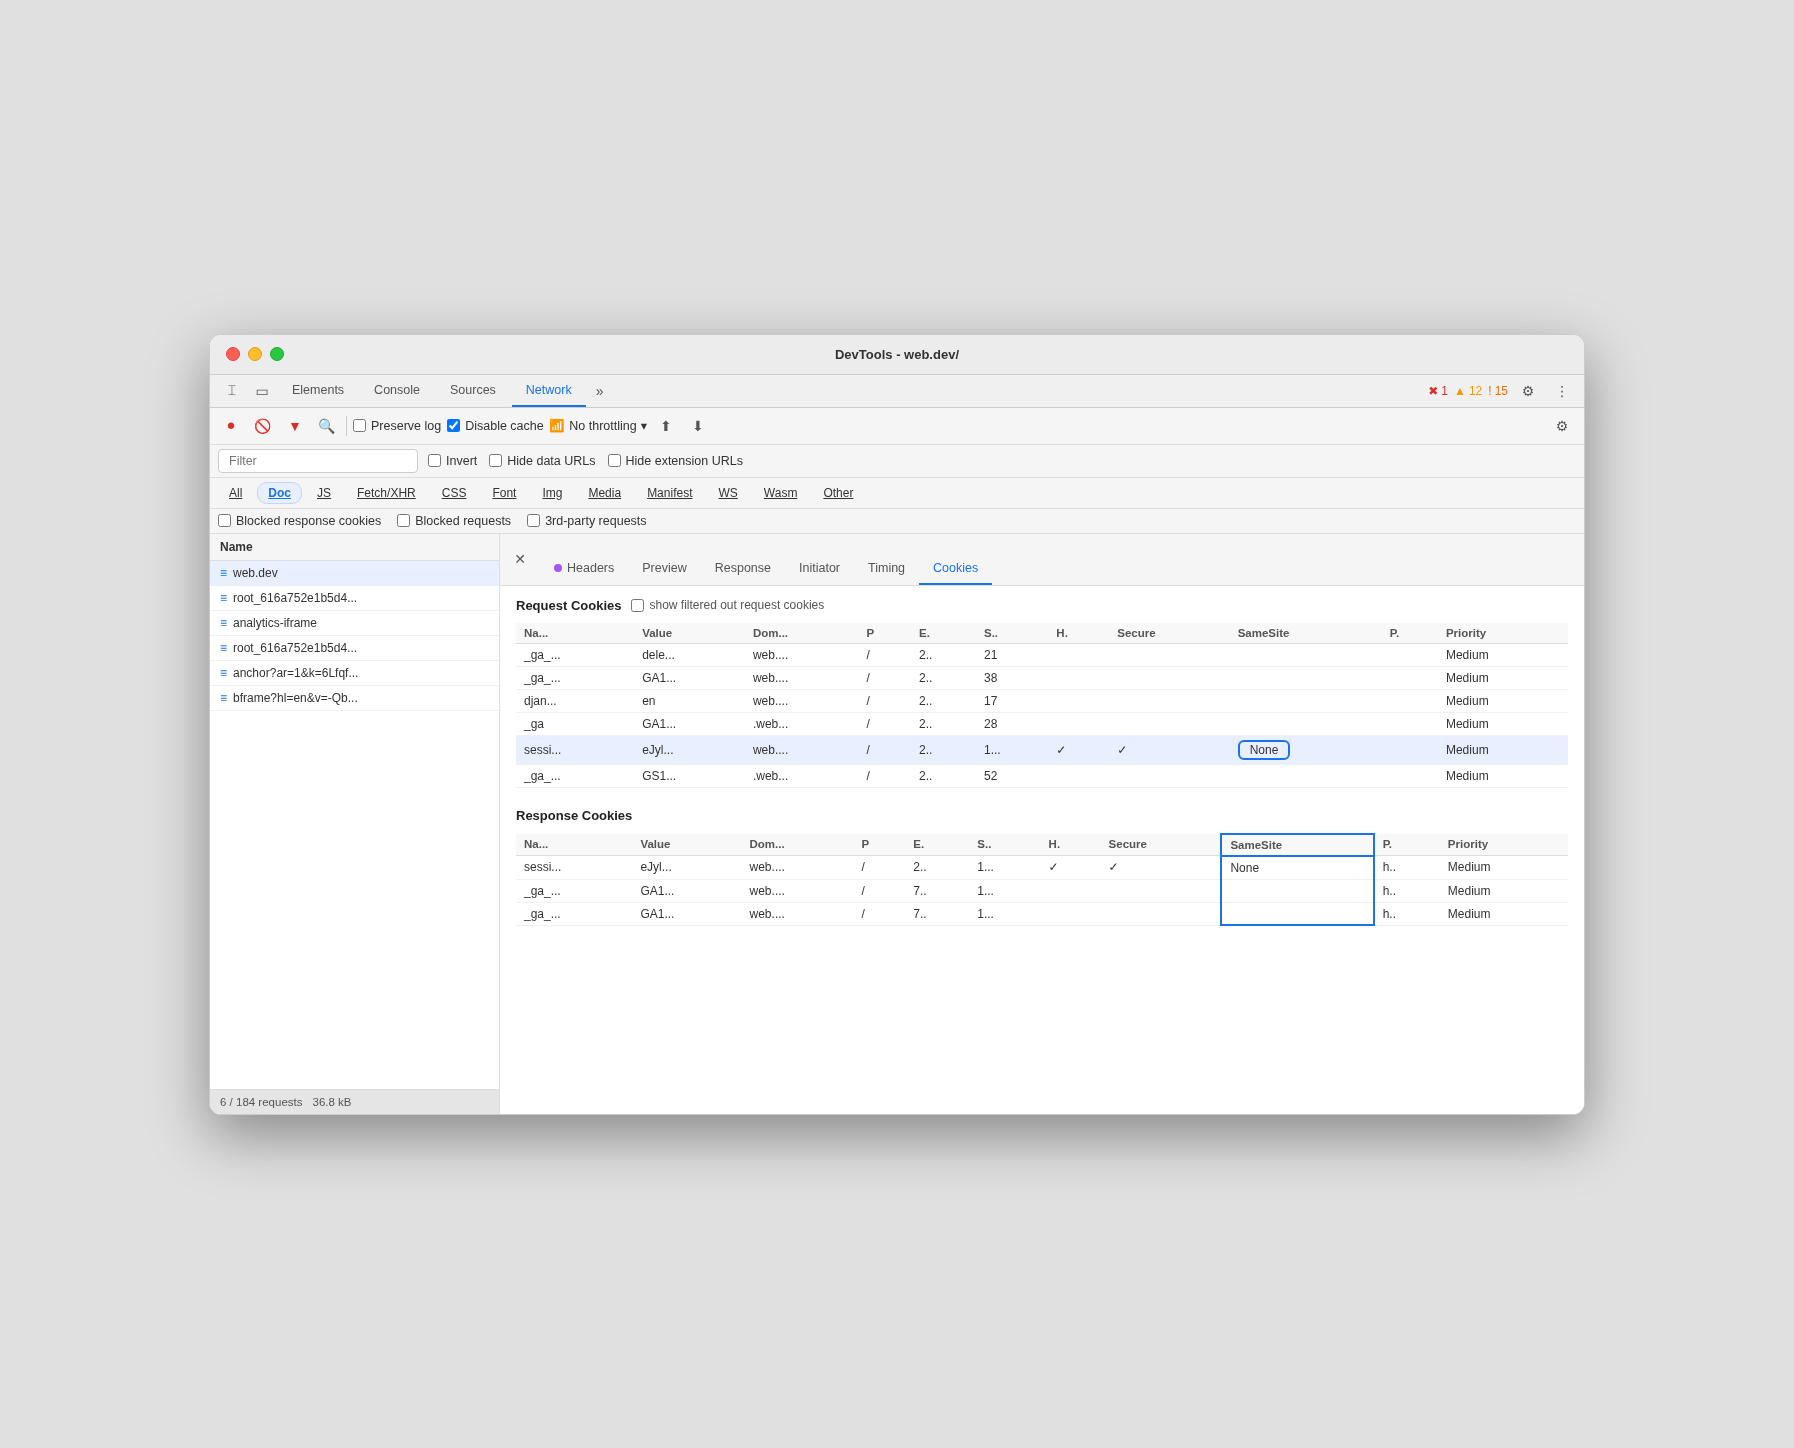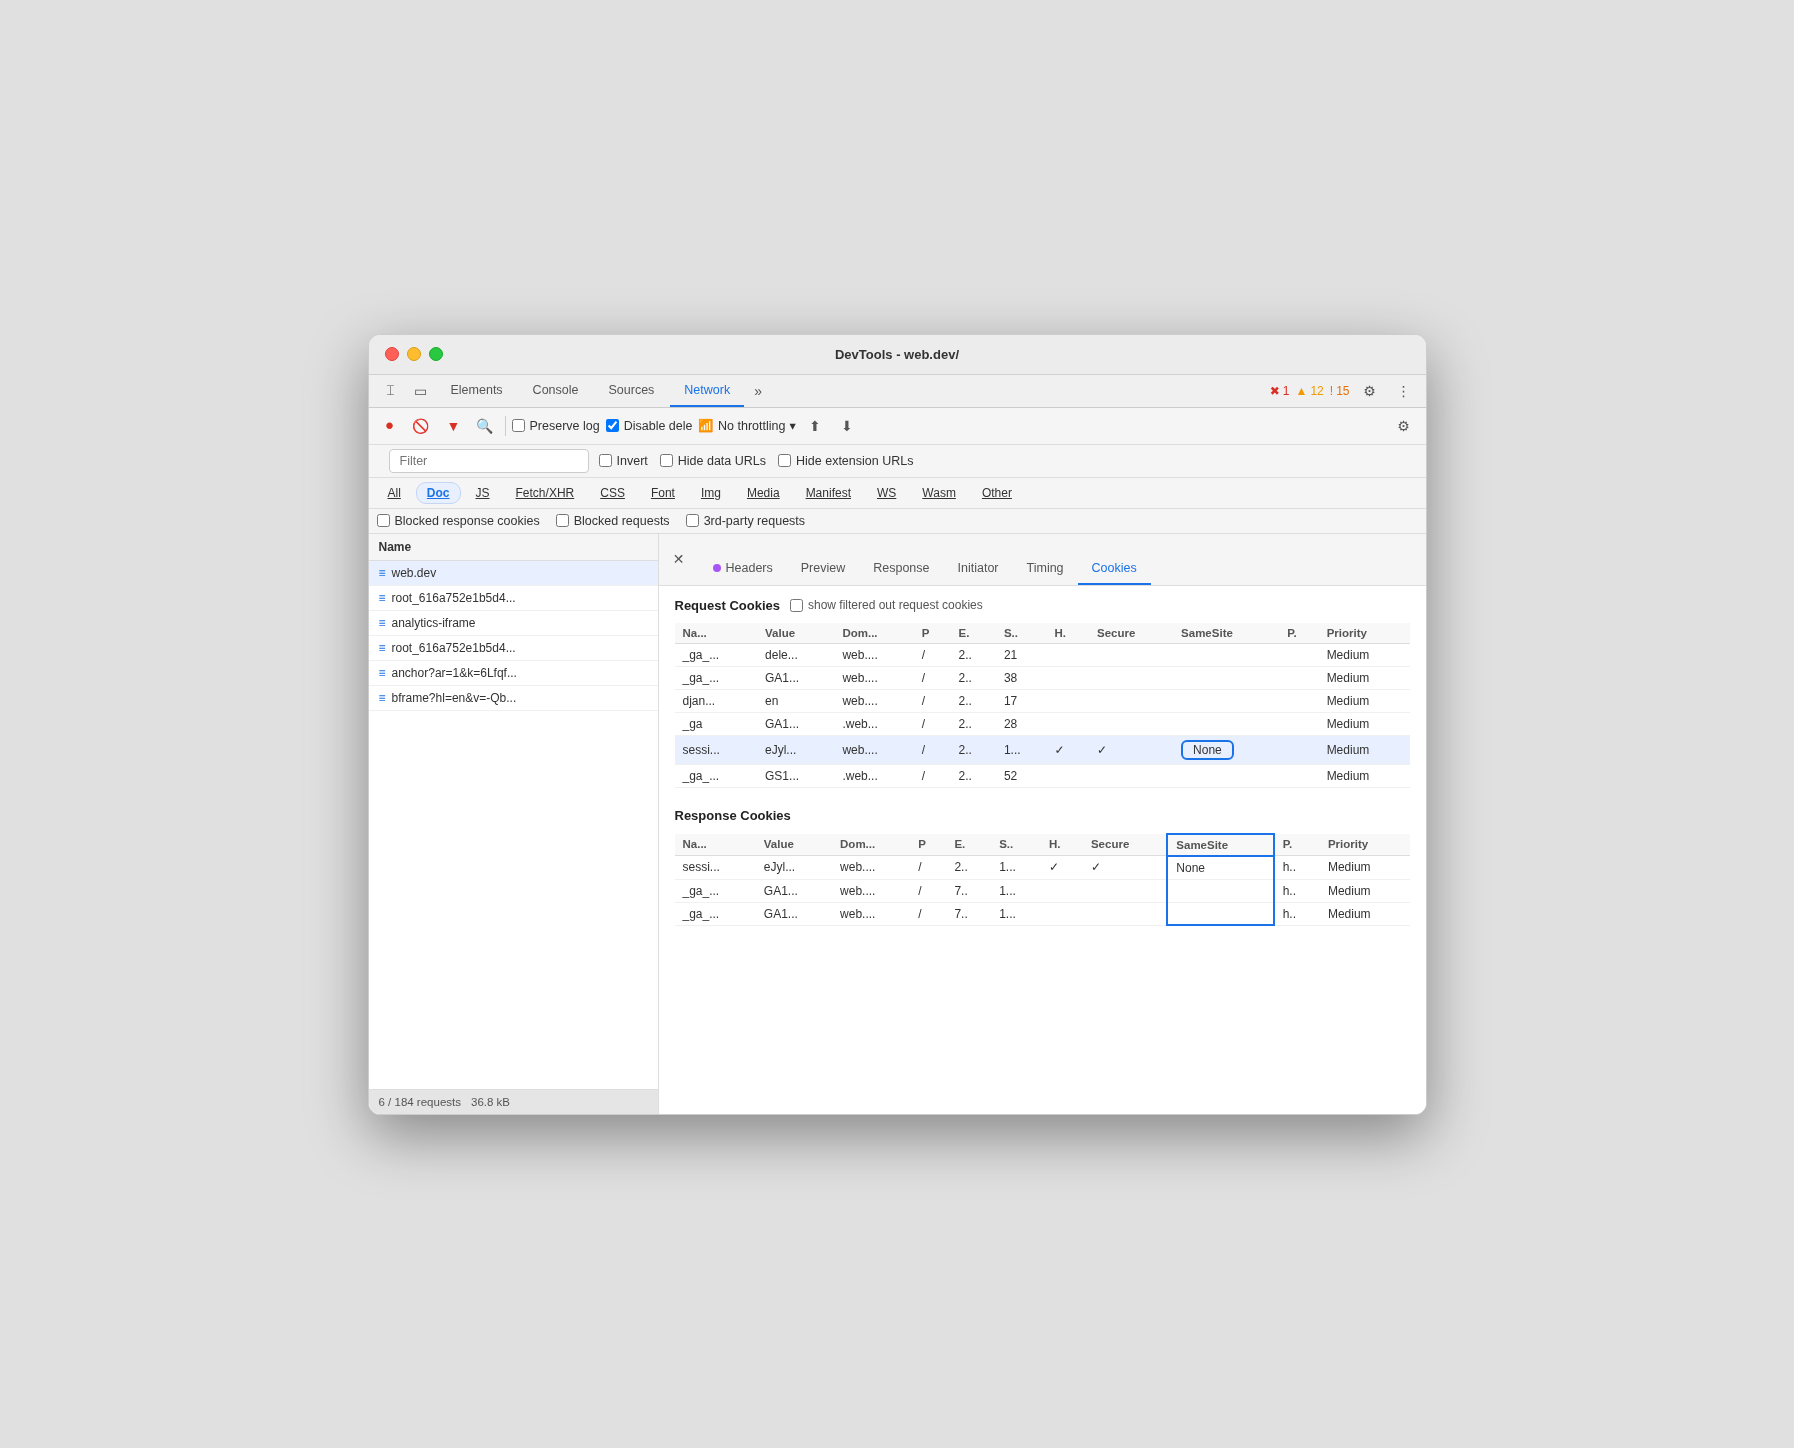--- a/index.html
+++ b/index.html
@@ -5,21 +5,21 @@
     * { box-sizing: border-box; margin: 0; padding: 0; }
     body {
       background: #e0e0e0;
       display: flex;
       justify-content: center;
       align-items: center;
       min-height: 100vh;
       font-family: -apple-system, BlinkMacSystemFont, 'Segoe UI', sans-serif;
     }
     .window {
-      width: 1059px;
+      width: 1376px;
       background: #f5f5f5;
       border-radius: 12px;
       box-shadow: 0 20px 60px rgba(0,0,0,0.4);
       overflow: hidden;
       border: 1px solid #ccc;
     }
     .title-bar {
       background: #ececec;
       border-bottom: 1px solid #d0d0d0;
       padding: 12px 16px;
@@ -140,21 +140,21 @@
       gap: 4px;
       font-size: 12.5px;
       color: #333;
       cursor: pointer;
     }
     .filter-bar {
       background: #f5f5f5;
       border-bottom: 1px solid #ddd;
       display: flex;
       align-items: center;
-      padding: 4px 20px;
+      padding: 4px 8px;
       gap: 10px;
     }
     .filter-input {
       border: 1px solid #ccc;
       border-radius: 4px;
       padding: 4px 10px;
       font-size: 12.5px;
       width: 200px;
       background: white;
       color: #999;
@@ -407,21 +407,21 @@
     <div class="tb-btn">🚫</div>
     <div class="tb-btn" style="color:#d93025;">▼</div>
     <div class="tb-btn">🔍</div>
     <div class="tb-divider"></div>
     <label class="tb-checkbox">
       <input type="checkbox" style="">
       <span>Preserve log</span>
     </label>
     <label class="tb-checkbox">
       <input type="checkbox" checked="" style="">
-      <span>Disable dele</span>
+      <span>Disable cache</span>
     </label>
     <div class="tb-select">
       <span>📶</span>
       <span>No throttling</span>
       <span>▾</span>
     </div>
     <div class="tb-btn">⬆</div>
     <div class="tb-btn">⬇</div>
     <div style="margin-left:auto">
       <div class="dt-icon-btn">⚙</div>

